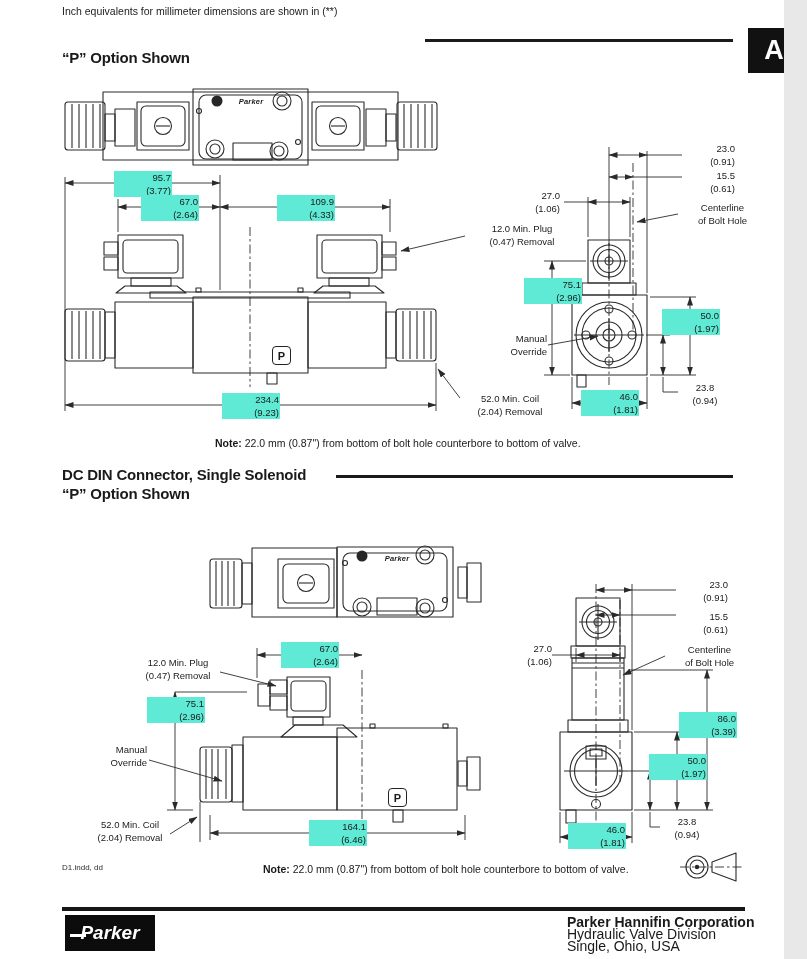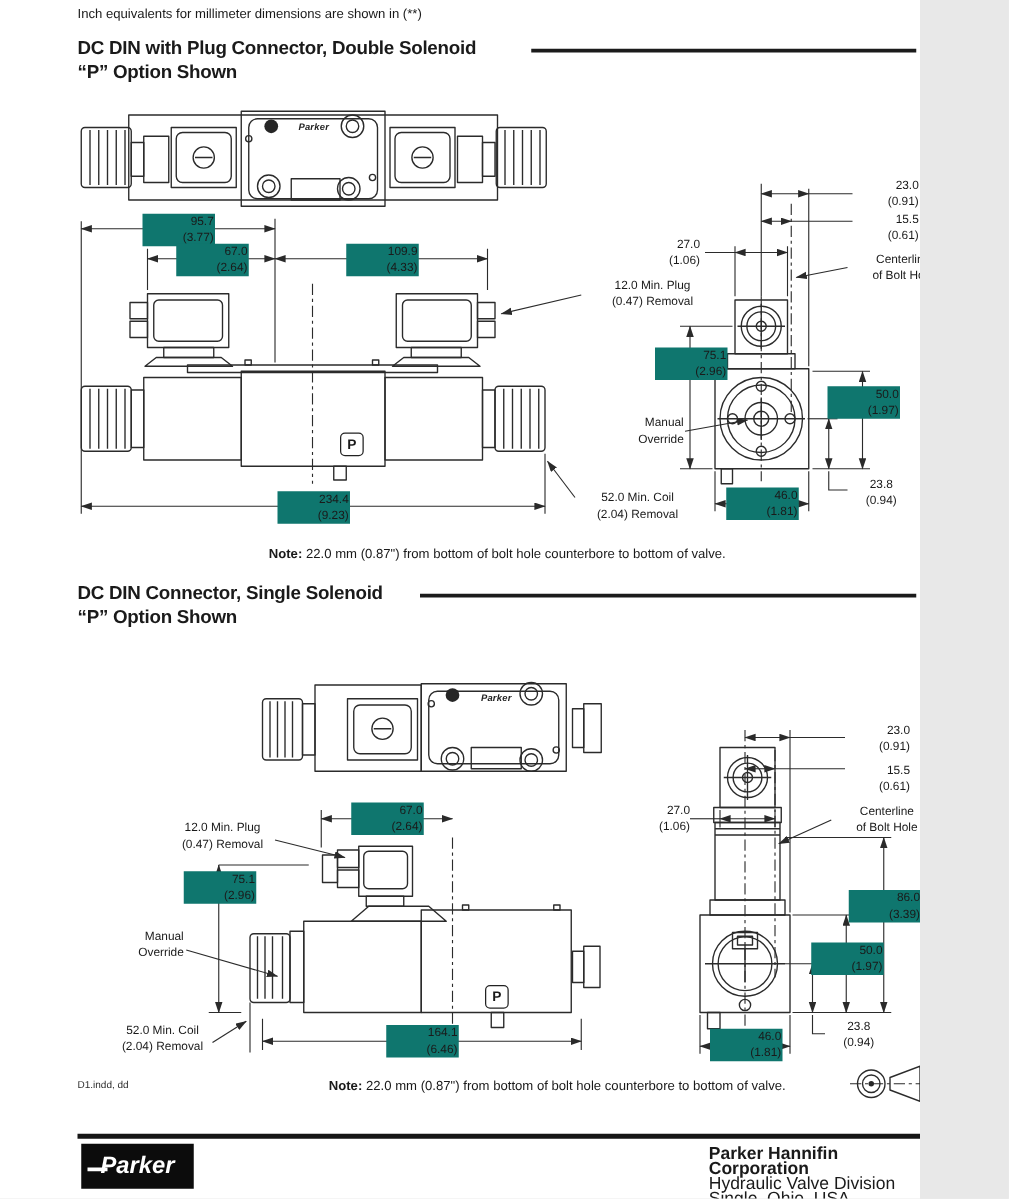--- a/index.html
+++ b/index.html
@@ -1,31 +1,31 @@
 <!DOCTYPE html>
 <html><head>
 <meta charset="utf-8">
 <style>
   html,body{margin:0;padding:0;background:#e8e8e8;}
   .page{position:relative;width:736px;height:959px;background:#ffffff;overflow:hidden;
-        font-family:"Liberation Sans","DejaVu Sans",sans-serif;color:#1a1a1a;}
+        font-family:"Liberation Sans","DejaVu Sans",sans-serif;color:#1a1a1a;padding-left:48px;}
   .abs{position:absolute;}
   .top-note{left:62px;top:5px;font-size:10.5px;}
   .h-title{font-size:15px;font-weight:bold;line-height:19px;letter-spacing:-0.2px;}
   .rule{background:#1b1b1b;height:3px;}
   .sec-tab{left:748px;top:28px;width:52px;height:45px;background:#111;color:#fff;
            display:flex;align-items:center;justify-content:center;font-size:27px;font-weight:bold;}
   .note{font-size:10.5px;}
   .note b{font-weight:bold;}
   .draw{position:absolute;width:777px;height:372px;}
   .draw svg{position:absolute;left:0;top:0;}
   .lb{position:absolute;font-size:9.5px;line-height:13px;white-space:pre-line;color:#1a1a1a;text-align:center;}
   .ctr{text-align:right;}
   .rgt{text-align:right;}
-  .bg{background:#0f766e;padding:0 1px;}
+  .bg{background:#5eead4;padding:0 1px;}
   .pport{position:absolute;width:17px;height:17px;border:1.7px solid #222;border-radius:4px;
          display:flex;align-items:center;justify-content:center;font-size:11px;font-weight:bold;}
   .brandplate{position:absolute;font-style:italic;font-weight:800;font-size:7.5px;color:#222;
               text-align:center;letter-spacing:0.2px;}
   .ln{fill:none;stroke:#2b2b2b;stroke-width:1.1;stroke-linejoin:round;}
   .ln .fill{fill:#262626;stroke:none;}
   .dim{fill:none;stroke:#2b2b2b;stroke-width:0.9;}
   .cl{stroke-dasharray:9 3 2.5 3;stroke-width:0.9;}
   .doc-ref{left:62px;top:863px;font-size:8px;color:#2d2d2d;}
   .f-rule{left:62px;top:907px;width:683px;height:4px;background:#161616;}
@@ -37,21 +37,20 @@
   .company .c1{font-weight:bold;}
 </style>
 </head>
 <body>
 
 <div class="page">
 
   <div class="abs top-note">Inch equivalents for millimeter dimensions are shown in (**)</div>
   <div class="abs sec-tab">A</div>
 
-  <div class="abs h-title" style="left:62px;top:29px;">DC DIN with Plug Connector, Double Solenoid</div>
   <div class="abs rule" style="left:425px;top:39px;width:308px;"></div>
   <div class="abs h-title" style="left:62px;top:48px;">“P” Option Shown</div>
 
   <div class="draw" style="left:30px;top:85px;">
     <svg width="777" height="372" viewBox="0 0 777 372">
       <defs>
         <marker id="ar1" markerWidth="10" markerHeight="8" refX="8.5" refY="3" orient="auto-start-reverse" markerUnits="userSpaceOnUse">
           <path d="M0,0 L9,3 L0,6 Z" fill="#2a2a2a"></path>
         </marker>
       </defs>

